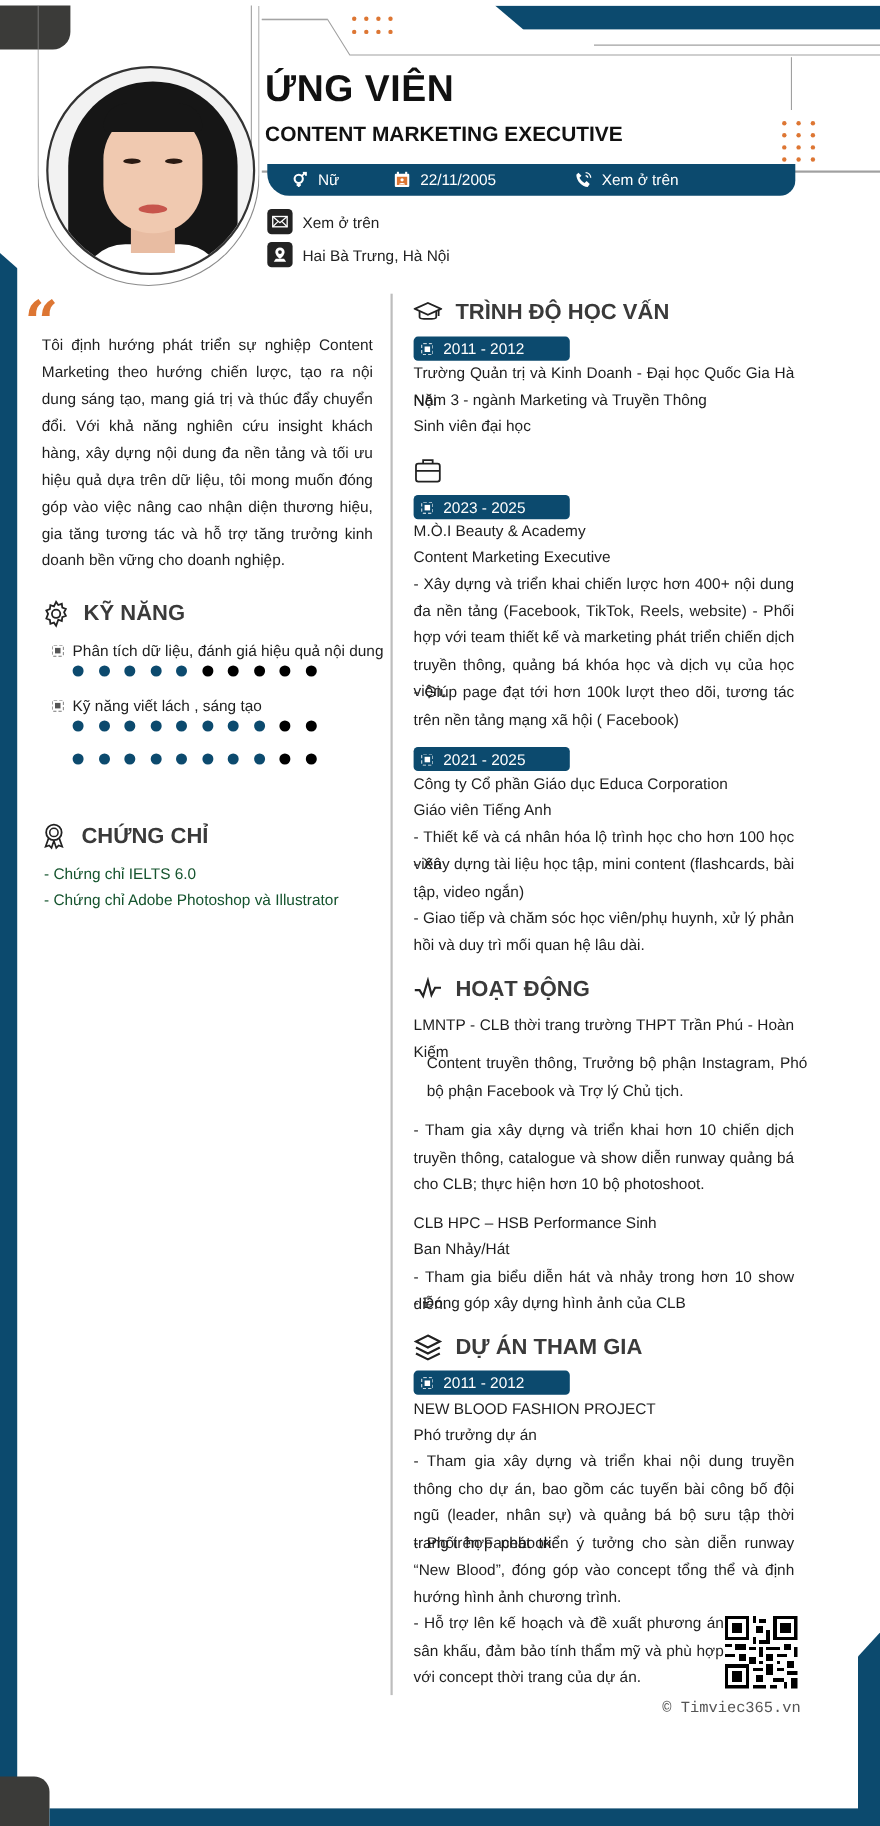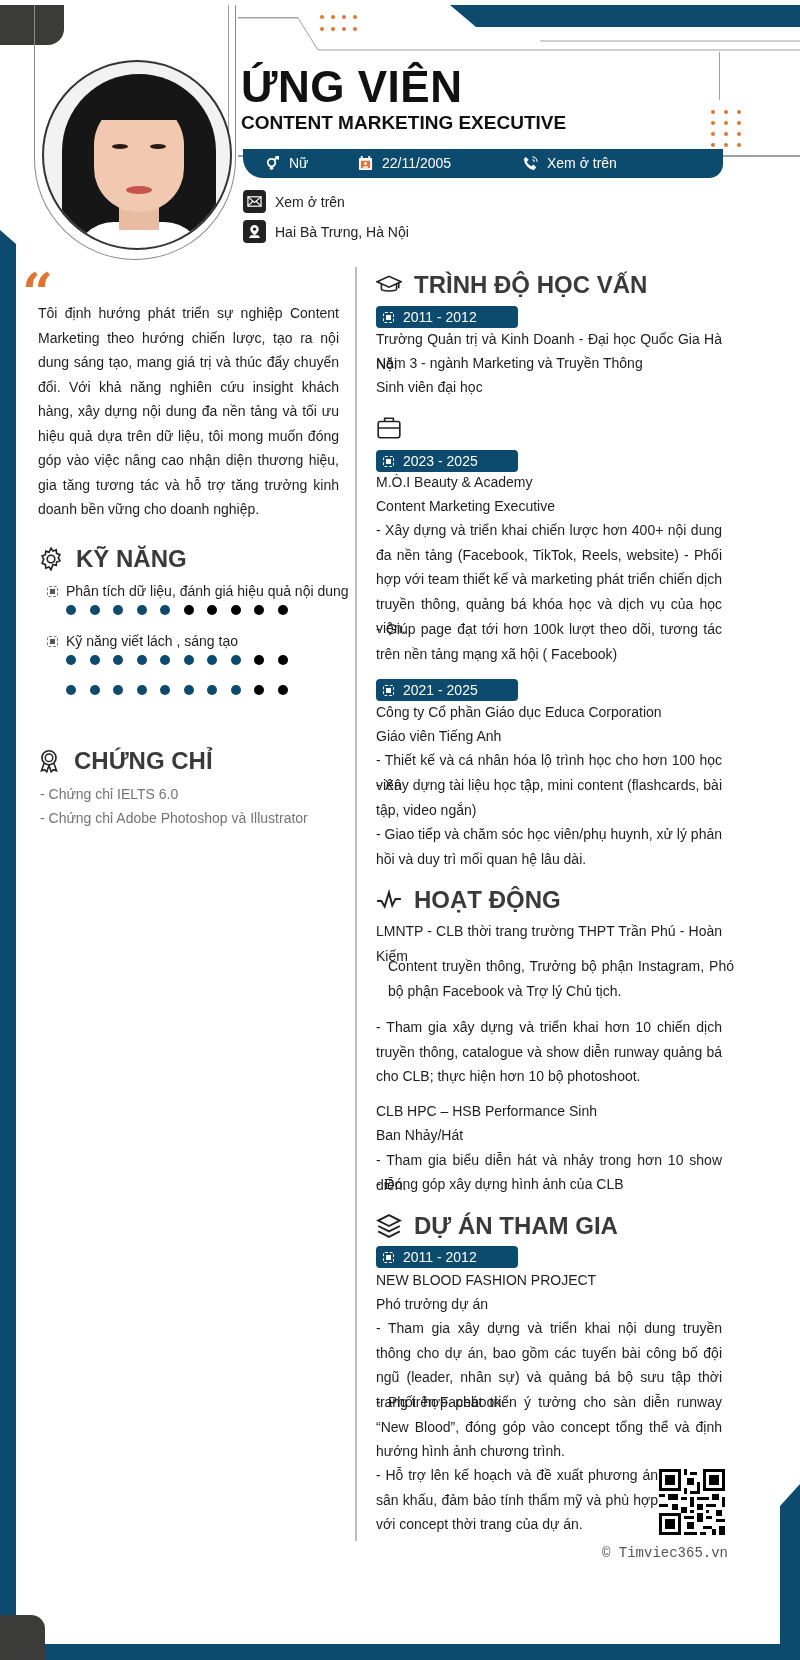--- a/index.html
+++ b/index.html
@@ -25,46 +25,46 @@
   .photo .face { position: absolute; left: 50px; top: 38px; width: 90px; height: 112px; background: #f0c9b0; border-radius: 45px 45px 44px 44px; }
   .photo .neck { position: absolute; left: 75px; top: 140px; width: 40px; height: 28px; background: #e8bca2; }
   .photo .shirt { position: absolute; left: 30px; top: 160px; width: 130px; height: 50px; background: #ffffff; border-radius: 40px 40px 0 0; }
   .photo .bangs { position: absolute; left: 50px; top: 32px; width: 90px; height: 26px; background: #161616; border-radius: 45px 45px 10px 10px; }
   .photo .eye { position: absolute; top: 82px; width: 16px; height: 5px; background: #2a1a12; border-radius: 50%; }
   .photo .lips { position: absolute; left: 82px; top: 124px; width: 26px; height: 8px; background: #c7554c; border-radius: 50%; }
 
   .dots { position: absolute; display: grid; gap: 0; }
   .dots span { width: 4px; height: 4px; border-radius: 50%; background: #dd7633; display: block; }
 
-  .name { position: absolute; left: 241px; top: 62px; font-size: 44px; font-weight: bold; letter-spacing: 0.5px; color: #111; }
+  .name { position: absolute; left: 241px; top: 62px; font-size: 34px; font-weight: bold; letter-spacing: 0.5px; color: #111; }
   .job-title { position: absolute; left: 241px; top: 112px; font-size: 19px; font-weight: bold; color: #111; }
 
   .info-bar { position: absolute; left: 243px; top: 149px; width: 480px; height: 29px; border-radius: 0 0 14px 20px; color: #fff; font-size: 14px; }
   .info-item { position: absolute; top: 6px; display: flex; align-items: center; gap: 9px; }
   .info-item svg { width: 15px; height: 15px; fill: #fff; }
 
   .contact-row { position: absolute; left: 243px; display: flex; align-items: center; gap: 9px; font-size: 14px; color: #222; }
   .contact-icon { width: 23px; height: 23px; border-radius: 4px; background: #222; display: flex; align-items: center; justify-content: center; }
   .contact-icon svg { width: 15px; height: 15px; }
 
   .quote-mark { position: absolute; left: 22px; top: 266px; font-size: 54px; font-weight: bold; color: #dd7633; font-family: "DejaVu Serif", serif; line-height: 54px; }
   .objective { position: absolute; left: 38px; top: 301px; width: 301px; font-size: 14px; line-height: 24.5px; text-align: justify; color: #1e1e1e; }
 
-  .section-head { position: absolute; display: flex; align-items: center; gap: 12px; font-size: 24px; font-weight: bold; color: #3a3a3a; }
+  .section-head { position: absolute; display: flex; align-items: center; gap: 12px; font-size: 20px; font-weight: bold; color: #3a3a3a; }
   .section-head svg { width: 26px; height: 26px; }
 
   .skill { position: absolute; left: 47px; }
   .skill-label { display: flex; align-items: center; gap: 8px; font-size: 14px; color: #1e1e1e; height: 20px; }
   .bullet-ico { width: 11px; height: 11px; position: relative; display: inline-block; }
   .bullet-ico::before { content: ""; position: absolute; inset: 0; border: 1.5px dashed #777; border-radius: 2px; }
   .bullet-ico::after { content: ""; position: absolute; left: 3px; top: 3px; width: 5px; height: 5px; background: #555; }
   .skill-dots { display: flex; gap: 13.5px; margin-left: 19px; margin-top: 4px; }
   .skill-dots span { width: 10px; height: 10px; border-radius: 50%; display: block; }
 
-  .cert { position: absolute; left: 40px; font-size: 14px; color: #737373; }
+  .cert { position: absolute; left: 40px; font-size: 14px; color: #14532d; }
 
   .divider { position: absolute; left: 355px; top: 267px; width: 2px; height: 1274px; background: #bdbdbd; }
 
   .date-pill { position: absolute; left: 376px; width: 142px; height: 22px; border-radius: 4px; color: #fff; font-size: 14px; display: flex; align-items: center; gap: 9px; padding-left: 7px; }
   .date-pill .bullet-ico::before { border-color: #fff; }
   .date-pill .bullet-ico::after { background: #fff; }
 
   .rtext { position: absolute; left: 376px; width: 346px; font-size: 14px; line-height: 24.5px; color: #1e1e1e; text-align: justify; }
   .rtext.bold { font-weight: normal; }
 

